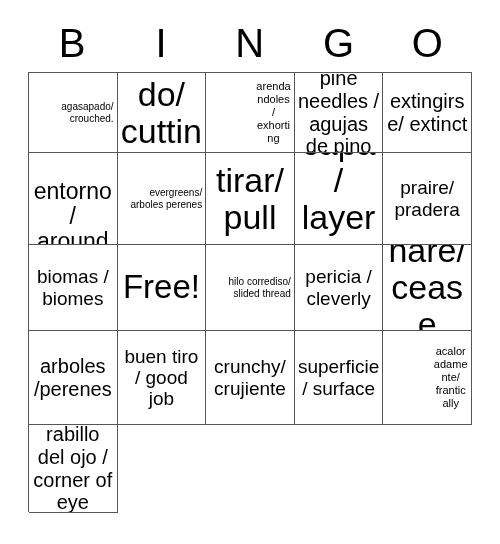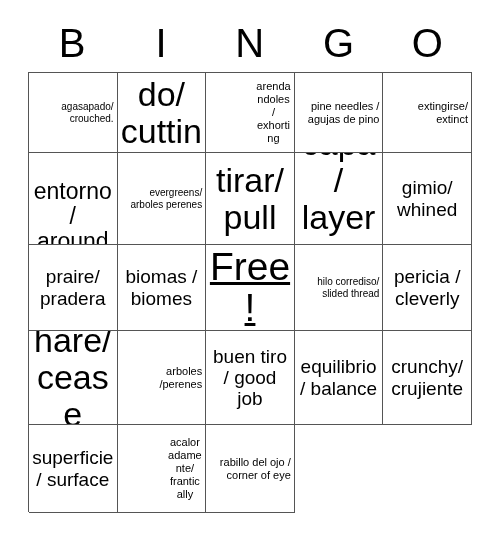--- a/index.html
+++ b/index.html
@@ -66,25 +66,25 @@
   .cell span {
     display: block;
     width: 100%;
     line-height: 1.12;
     word-break: break-word;
     hyphens: none;
   }
   
   .fs-xxs span { font-size: 11px; line-height: 1.18; margin-left: 47px; }
   .fs-xs  span { font-size: 10px; line-height: 1.16; text-align: right; }
-  .fs-s   span { font-size: 11px; line-height: 1.14; text-align: right; }
+  .fs-s   span { font-size: 20px; line-height: 1.14; }
   .fs-m   span { font-size: 19px; line-height: 1.12; }
   .fs-l   span { font-size: 23px; line-height: 1.1; margin-top: 36px; }
   .fs-xl  span { font-size: 34px; line-height: 1.08; }
-  .fs-free span { font-size: 39px; line-height: 1.05; text-decoration: underline; }
+  .fs-free span { font-size: 33px; line-height: 1.05; }
 </style>
 </head>
 <body>
 
 <div id="card-root">
 
   <div class="header-row">
     <div class="header-cell">B</div>
     <div class="header-cell">I</div>
     <div class="header-cell">N</div>
@@ -115,23 +115,20 @@
       </div>
     <div class="cell fs-xs">
         <span>evergreens/ arboles perenes</span>
       </div>
     <div class="cell fs-xl">
         <span>tirar/ pull</span>
       </div>
     <div class="cell fs-xl">
         <span>capa/ layers</span>
       </div>
-    <div class="cell fs-m">
-        <span>gimio/ whined</span>
-      </div>
 
     <div class="cell fs-m">
         <span>praire/ pradera</span>
       </div>
     <div class="cell fs-m">
         <span>biomas / biomes</span>
       </div>
     <div class="cell fs-free">
         <span>Free!</span>
       </div>
@@ -144,23 +141,20 @@
       </div>
     <div class="cell fs-xl">
         <span>hare/ cease</span>
       </div>
     <div class="cell fs-s">
         <span>arboles /perenes</span>
       </div>
     <div class="cell fs-m">
         <span>buen tiro / good job</span>
       </div>
-    <div class="cell fs-m">
-        <span>equilibrio / balance</span>
-      </div>
 
     <div class="cell fs-m">
         <span>crunchy/ crujiente</span>
       </div>
     <div class="cell fs-m">
         <span>superficie / surface</span>
       </div>
     <div class="cell fs-xxs">
         <span>acaloradamente/ frantically</span>
       </div>

